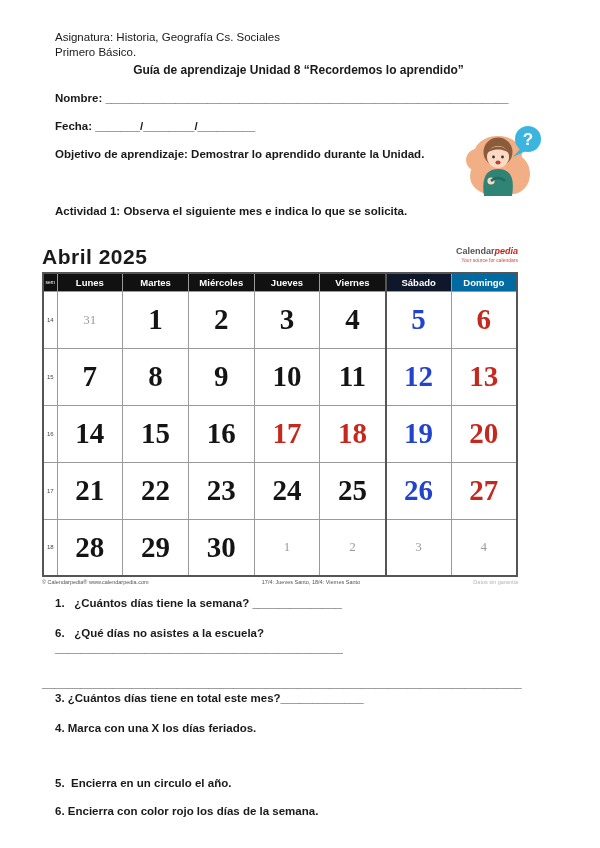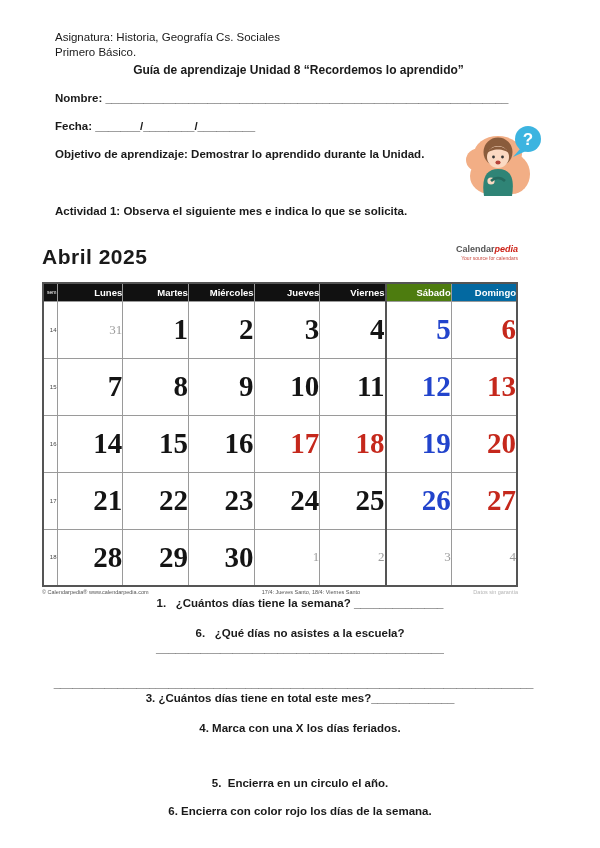--- a/index.html
+++ b/index.html
@@ -12,50 +12,50 @@
   .wtitle { font-weight:bold; font-size:12px; text-align:center; margin-top:3px; }
   .field { font-weight:bold; margin-top:13px; white-space:nowrap; overflow:hidden; }
   .objetivo { font-weight:bold; margin-top:13px; }
   .actividad { font-weight:bold; margin-top:42px; }
 
   
   .illus { position:absolute; top:124px; left:460px; width:88px; height:78px; }
 
   
   .calendar { position:absolute; top:245px; left:42px; width:476px; }
-  .cal-top { display:flex; justify-content:space-between; align-items:flex-start; margin-bottom:13px; }
+  .cal-top { display:flex; justify-content:space-between; align-items:center; margin-bottom:3px; }
   .cal-title { font-size:21px; font-weight:bold; letter-spacing:0.5px; }
   .brand { text-align:right; line-height:9px; padding-bottom:2px; }
   .brand-line { font-size:9px; font-weight:bold; color:#555; }
   .brand-line .b2 { color:#cc1f14; font-style:italic; }
   .brand-tag { font-size:5px; color:#cc4a40; }
 
   table.cal { border-collapse:collapse; table-layout:fixed; width:476px; border:2px solid #555; }
   table.cal col.c-wk { width:14px; }
-  th, td { border:1px solid #9a9a9a; text-align:right; vertical-align:middle; }
+  th, td { border:1px solid #9a9a9a; text-align:center; vertical-align:middle; }
   tr.hdr { height:18px; }
   th.wkh { background:#111; color:#fff; font-size:5px; font-weight:normal; }
   th.dh  { background:#111; color:#fff; font-size:9.5px; font-weight:bold; }
-  th.dh[data-type="saturday"] { background:#4d7c0f; }
+  th.dh[data-type="saturday"] { background:#0f172a; }
   th.dh[data-type="sunday"]   { background:#0369a1; }
   tr.wrow { height:57px; }
   td.wk { font-size:6px; color:#444; }
   td.day { font-size:29px; font-weight:bold; color:#141414;font-family:Liberation Serif, serif; }
   td.day[data-color="gray"] { font-size:13px; font-weight:normal; color:#9b9b9b; }
   td.day[data-color="blue"] { color:#2244cc; }
   td.day[data-color="red"]  { color:#c5281c; }
   table.cal th:nth-child(7), table.cal td:nth-child(7) { border-left:2px solid #555; }
   table.cal th:nth-child(2), table.cal td:nth-child(2) { border-left:1.5px solid #555; }
 
   .cal-footer { display:flex; justify-content:space-between; margin-top:2px; font-size:5.5px; color:#555; }
   .cf-right { color:#b5b5b5; }
 
   
   .questions { position:absolute; top:596px; left:55px; width:490px; font-size:11.5px; font-weight:bold; line-height:15px; }
-  .q { white-space:pre-wrap;text-align:center; }
+  .q { white-space:pre-wrap; }
   .q1 { margin-bottom:15px; }
   .q2 { margin-bottom:20px; }
   .aline { margin-left:-13px; }
   .q3 { margin-bottom:15px; }
   .q4 { margin-bottom:12px; }
   .q5 { margin-bottom:13px;margin-top:40px; }
 </style>
 </head>
 <body>
 

